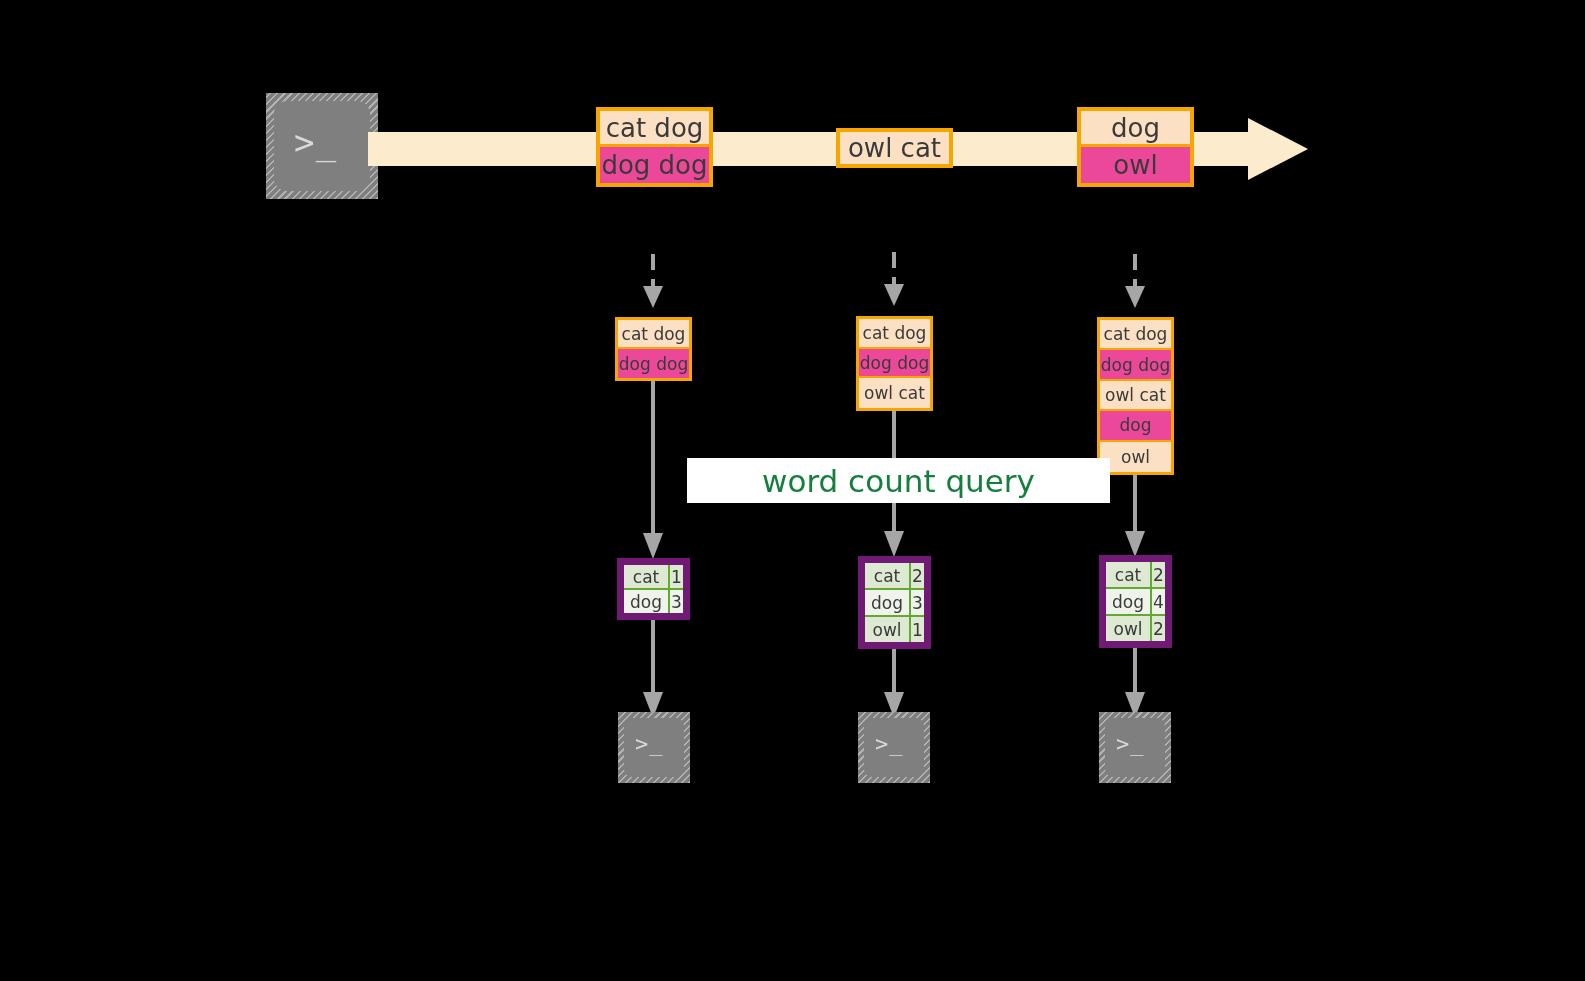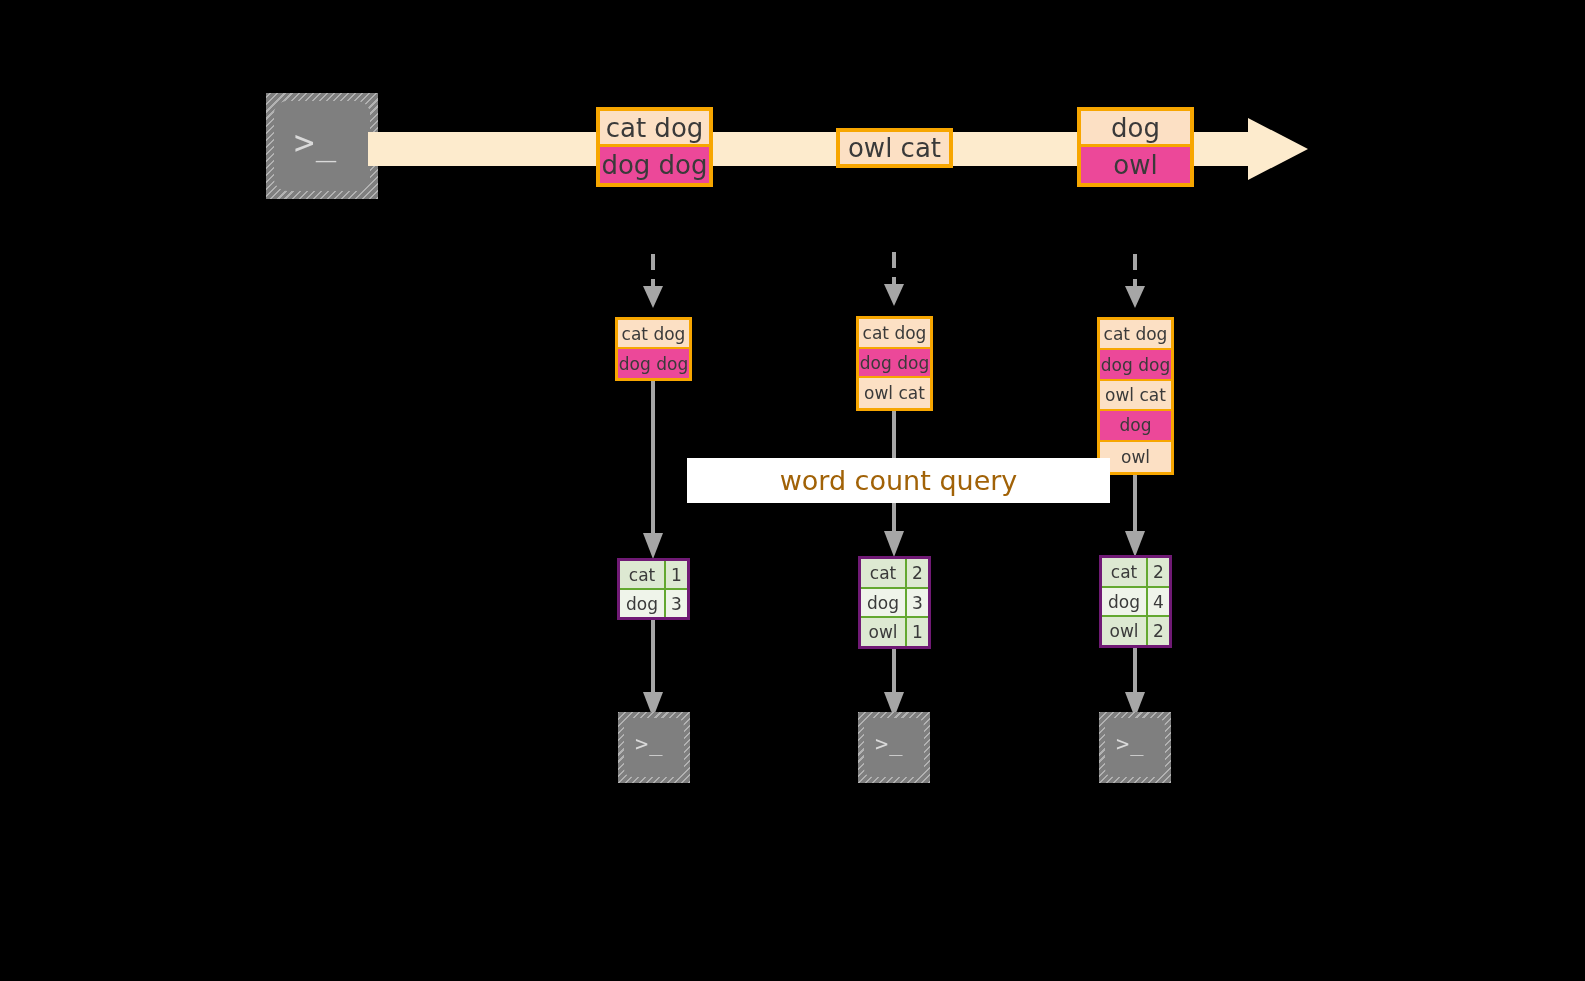--- a/index.html
+++ b/index.html
@@ -57,21 +57,21 @@
   .rec-stack .row.shade-a { background: #fce0c4; }
   .rec-stack .row.shade-b { background: #ec4899; }
 
   .rec-stack.big { border-width: 4px; }
   .rec-stack.big .row { font-size: 26px; border-bottom-width: 3px; }
   .rec-stack.small .row { font-size: 17px; border-bottom-width: 2px; }
 
   
   .restable {
     position: absolute;
-    border: 3px solid #701a75;
+    border: 7px solid #701a75;
     display: flex;
     flex-direction: column;
   }
   .restable .trow { display: flex; flex: 1 1 auto; }
   .restable .trow .word,
   .restable .trow .cnt {
     display: flex; align-items: center; justify-content: center;
     color: #3a3a3a; font-size: 17px; white-space: nowrap;
     border-bottom: 2px solid #63a830;
   }
@@ -87,22 +87,22 @@
 
   
   .query-band {
     position: absolute;
     background: #ffffff;
     display: flex;
     align-items: center;
     justify-content: center;
   }
   .query-band .label {
-    color: #a16207;
-    font-size: 27px;
+    color: #15803d;
+    font-size: 31px;
     white-space: nowrap;
   }
 </style>
 </head>
 <body>
 
 <div id="stage">
 
   <div class="terminal" style="left:266px; top:93px; width:112px; height:106px;">
     <div class="inner" style="left:8px; top:8px; width:96px; height:90px;"></div>

